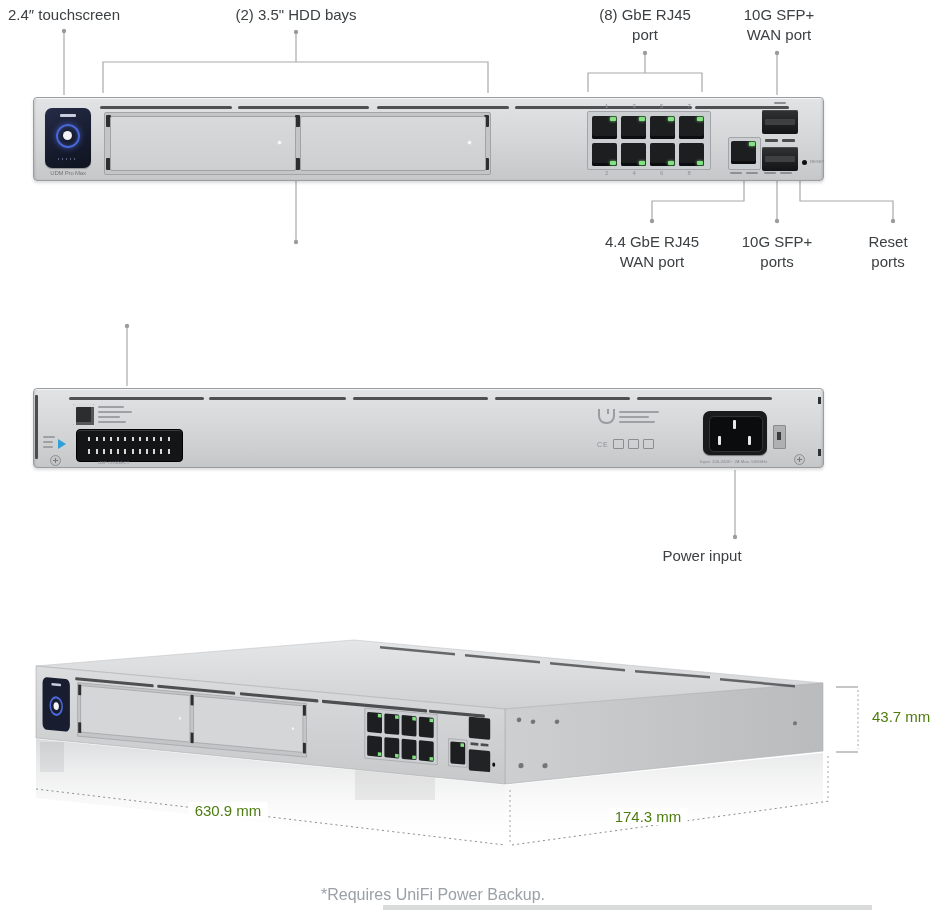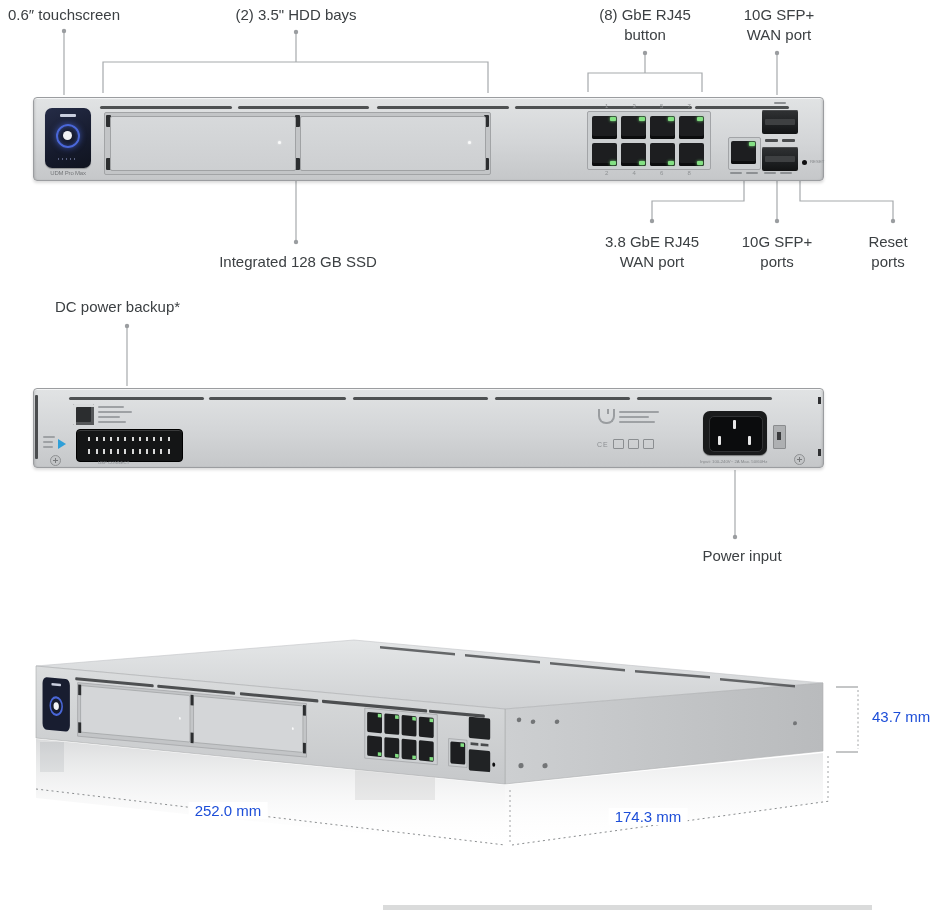--- a/index.html
+++ b/index.html
@@ -1,20 +1,20 @@
 <!DOCTYPE html>
 <html><head>
 <meta charset="utf-8">
 <style>
   html,body{margin:0;padding:0;background:#fff;}
   #stage{position:relative;width:943px;height:910px;background:#fff;overflow:hidden;
          font-family:"Liberation Sans",sans-serif;color:#3c4043;}
   svg{position:absolute;left:0;top:0;pointer-events:none;}
   .lbl{position:absolute;font-size:15px;line-height:20px;color:#3c4043;text-align:center;}
-  .dim{position:absolute;font-size:15px;color:#1d4ed8;background:#fff;padding:0 6px;white-space:nowrap;text-align:right;}
+  .dim{position:absolute;font-size:15px;color:#4d7c0f;background:#fff;padding:0 6px;white-space:nowrap;text-align:right;}
   .foot{position:absolute;font-size:16px;color:#9aa0a6;white-space:nowrap;}
   
   .chassis{position:absolute;left:33px;width:789px;border:1px solid #9b9da0;border-radius:4px;
     background:linear-gradient(180deg,#e1e3e4 0%,#d3d5d7 55%,#c5c7c9 100%);
     box-shadow:inset 0 1px 0 #f3f4f5, inset 2px 0 3px -2px rgba(0,0,0,.25), inset -2px 0 3px -2px rgba(0,0,0,.25), 0 2px 3px rgba(0,0,0,.14);}
   #front-chassis{top:97px;height:82px;}
   #rear-chassis{top:388px;height:78px;}
   .vent{position:absolute;top:8px;height:3px;background:#3a3c3e;border-radius:1.5px;opacity:.88;}
   
   #screen{position:absolute;left:11px;top:10px;width:46px;height:60px;border-radius:7px;
@@ -120,25 +120,25 @@
           <circle cx="127" cy="326" r="2.2" fill="#9a9da0" stroke="none"></circle>
           <path d="M127 328 V386"></path>
         </g>
       <g>
           <path d="M735 470 V535"></path>
           <circle cx="735" cy="537" r="2.2" fill="#9a9da0" stroke="none"></circle>
         </g>
     </g>
   </svg>
 
-  <div class="lbl" style="left:8px;top:5px;width:150px;text-align:left">0.6″ touchscreen</div>
+  <div class="lbl" style="left:8px;top:5px;width:150px;text-align:left">2.4″ touchscreen</div>
   <div class="lbl" style="left:196px;top:5px;width:200px">(2) 3.5" HDD bays</div>
   <div class="lbl" style="left:575px;top:5px;width:140px">
     <div>(8) GbE RJ45</div>
-    <div>button</div>
+    <div>port</div>
   </div>
   <div class="lbl" style="left:709px;top:5px;width:140px">
     <div>10G SFP+</div>
     <div>WAN port</div>
   </div>
 
   <div class="chassis" id="front-chassis">
     <div class="vent" style="left:66px;width:132px"></div>
     <div class="vent" style="left:204px;width:131px"></div>
     <div class="vent" style="left:343px;width:132px"></div>
@@ -226,36 +226,34 @@
           <div class="slit"></div>
         </div>
     </div>
     <div class="dash" style="left:730px;top:74px;width:12px"></div>
     <div class="dash" style="left:746px;top:74px;width:12px"></div>
 
     <div id="reset-dot"></div>
     <div class="microtext" style="left:776px;top:61px;transform:scale(.72)">RESET</div>
   </div>
 
-  <div class="lbl" style="left:198px;top:252px;width:200px">Integrated 128 GB SSD</div>
   <div class="lbl" style="left:577px;top:232px;width:150px">
-    <div>3.8 GbE RJ45</div>
+    <div>4.4 GbE RJ45</div>
     <div>WAN port</div>
   </div>
   <div class="lbl" style="left:712px;top:232px;width:130px">
     <div>10G SFP+</div>
     <div>ports</div>
   </div>
   <div class="lbl" style="left:833px;top:232px;width:110px">
     <div>Reset</div>
     <div>ports</div>
   </div>
 
-  <div class="lbl" style="left:55px;top:297px;width:200px;text-align:left">DC power backup*</div>
-  <div class="lbl" style="left:672px;top:546px;width:140px">Power input</div>
+  <div class="lbl" style="left:632px;top:546px;width:140px">Power input</div>
 
   <div class="chassis" id="rear-chassis">
     <div class="vent" style="left:35px;width:135px"></div>
     <div class="vent" style="left:175px;width:137px"></div>
     <div class="vent" style="left:319px;width:135px"></div>
     <div class="vent" style="left:461px;width:135px"></div>
     <div class="vent" style="left:603px;width:135px"></div>
     <div class="edgebar"></div>
 
     <div id="qr"></div>
@@ -410,19 +408,20 @@
     <g stroke="#8a8d8f" fill="none">
       <path d="M36 789 L505 845" stroke-dasharray="2 3.2"></path>
       <path d="M512 845 L830 801" stroke-dasharray="2 3.2"></path>
       <path d="M510 790 L510 842" stroke-dasharray="2 3" stroke-width=".8"></path>
       <path d="M828 756 L828 798" stroke-dasharray="2 3" stroke-width=".8"></path>
       <path d="M836 687 H858 M836 752 H858"></path>
       <path d="M858 690 V749" stroke-dasharray="2 2.5" stroke-width=".8"></path>
     </g>
   </svg>
 
-  <div class="dim" style="left:228px;top:802px;transform:translateX(-50%)">252.0 mm</div>
+  <div class="dim" style="left:228px;top:802px;transform:translateX(-50%)">630.9 mm</div>
   <div class="dim" style="left:648px;top:808px;transform:translateX(-50%)">174.3 mm</div>
   <div class="dim" style="left:866px;top:708px">43.7 mm</div>
 
+  <div class="foot" style="left:433px;top:886px;transform:translateX(-50%)">*Requires UniFi Power Backup.</div>
   <div id="bottom-strip"></div>
 
 </div>
 
 </body></html>

